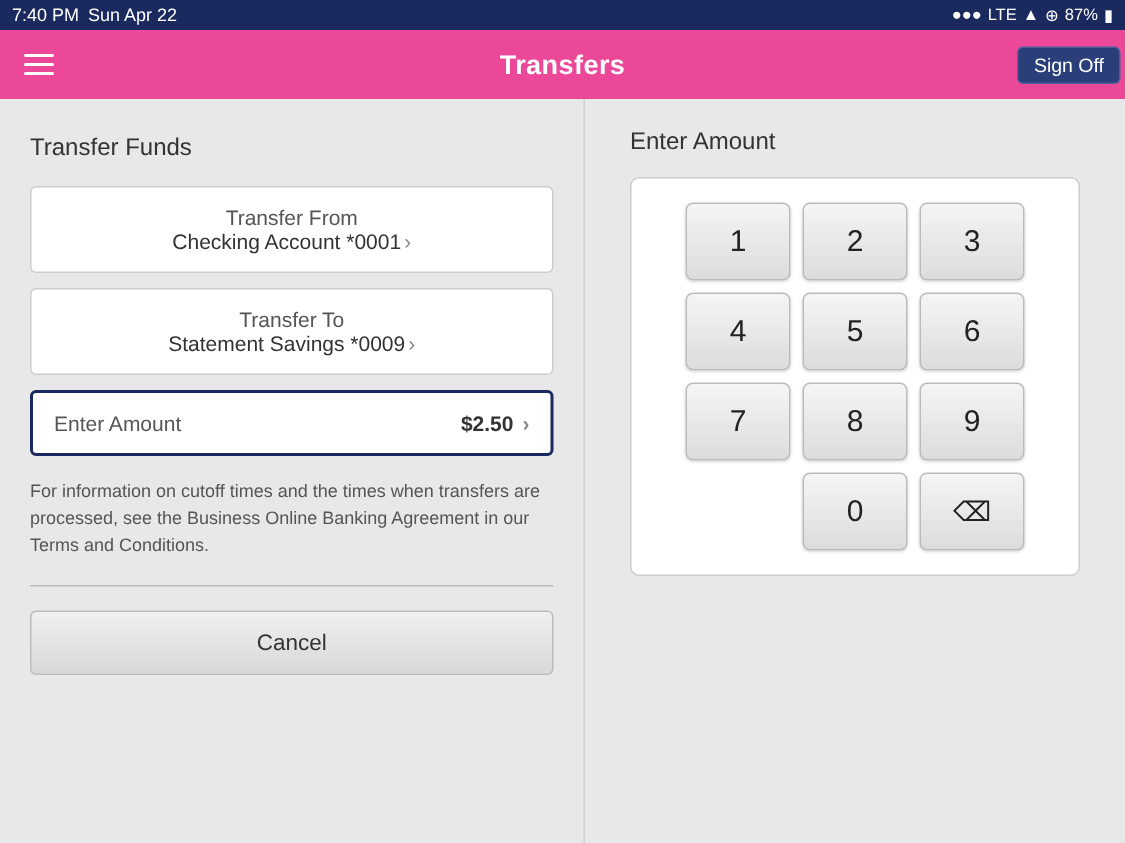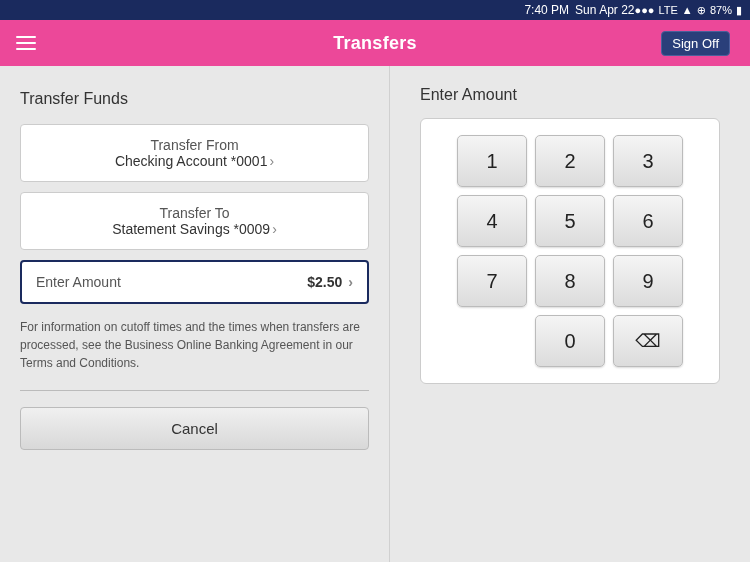--- a/index.html
+++ b/index.html
@@ -13,21 +13,21 @@
     }
 
     
     .status-bar {
       background: #1a2a5e;
       color: white;
       font-size: 12px;
       height: 20px;
       display: flex;
       align-items: center;
-      justify-content: flex-end;
+      justify-content: space-between;
       padding: 0 8px;
     }
     .status-left { display: flex; align-items: center; gap: 6px; }
     .status-right { display: flex; align-items: center; gap: 4px; font-size: 11px; }
 
     
     .header {
       background: #ec4899;
       height: 46px;
       display: flex;
@@ -52,21 +52,21 @@
     }
     .hamburger span {
       display: block;
       width: 20px;
       height: 2px;
       background: white;
       border-radius: 1px;
     }
     .sign-off-btn {
       position: absolute;
-      right: 20px;
+      right: 3px;
       color: white;
       background: #2a3f7a;
       border: 1px solid #4a5f9a;
       border-radius: 4px;
       padding: 4px 10px;
       font-size: 13px;
       cursor: pointer;
     }
 
     

